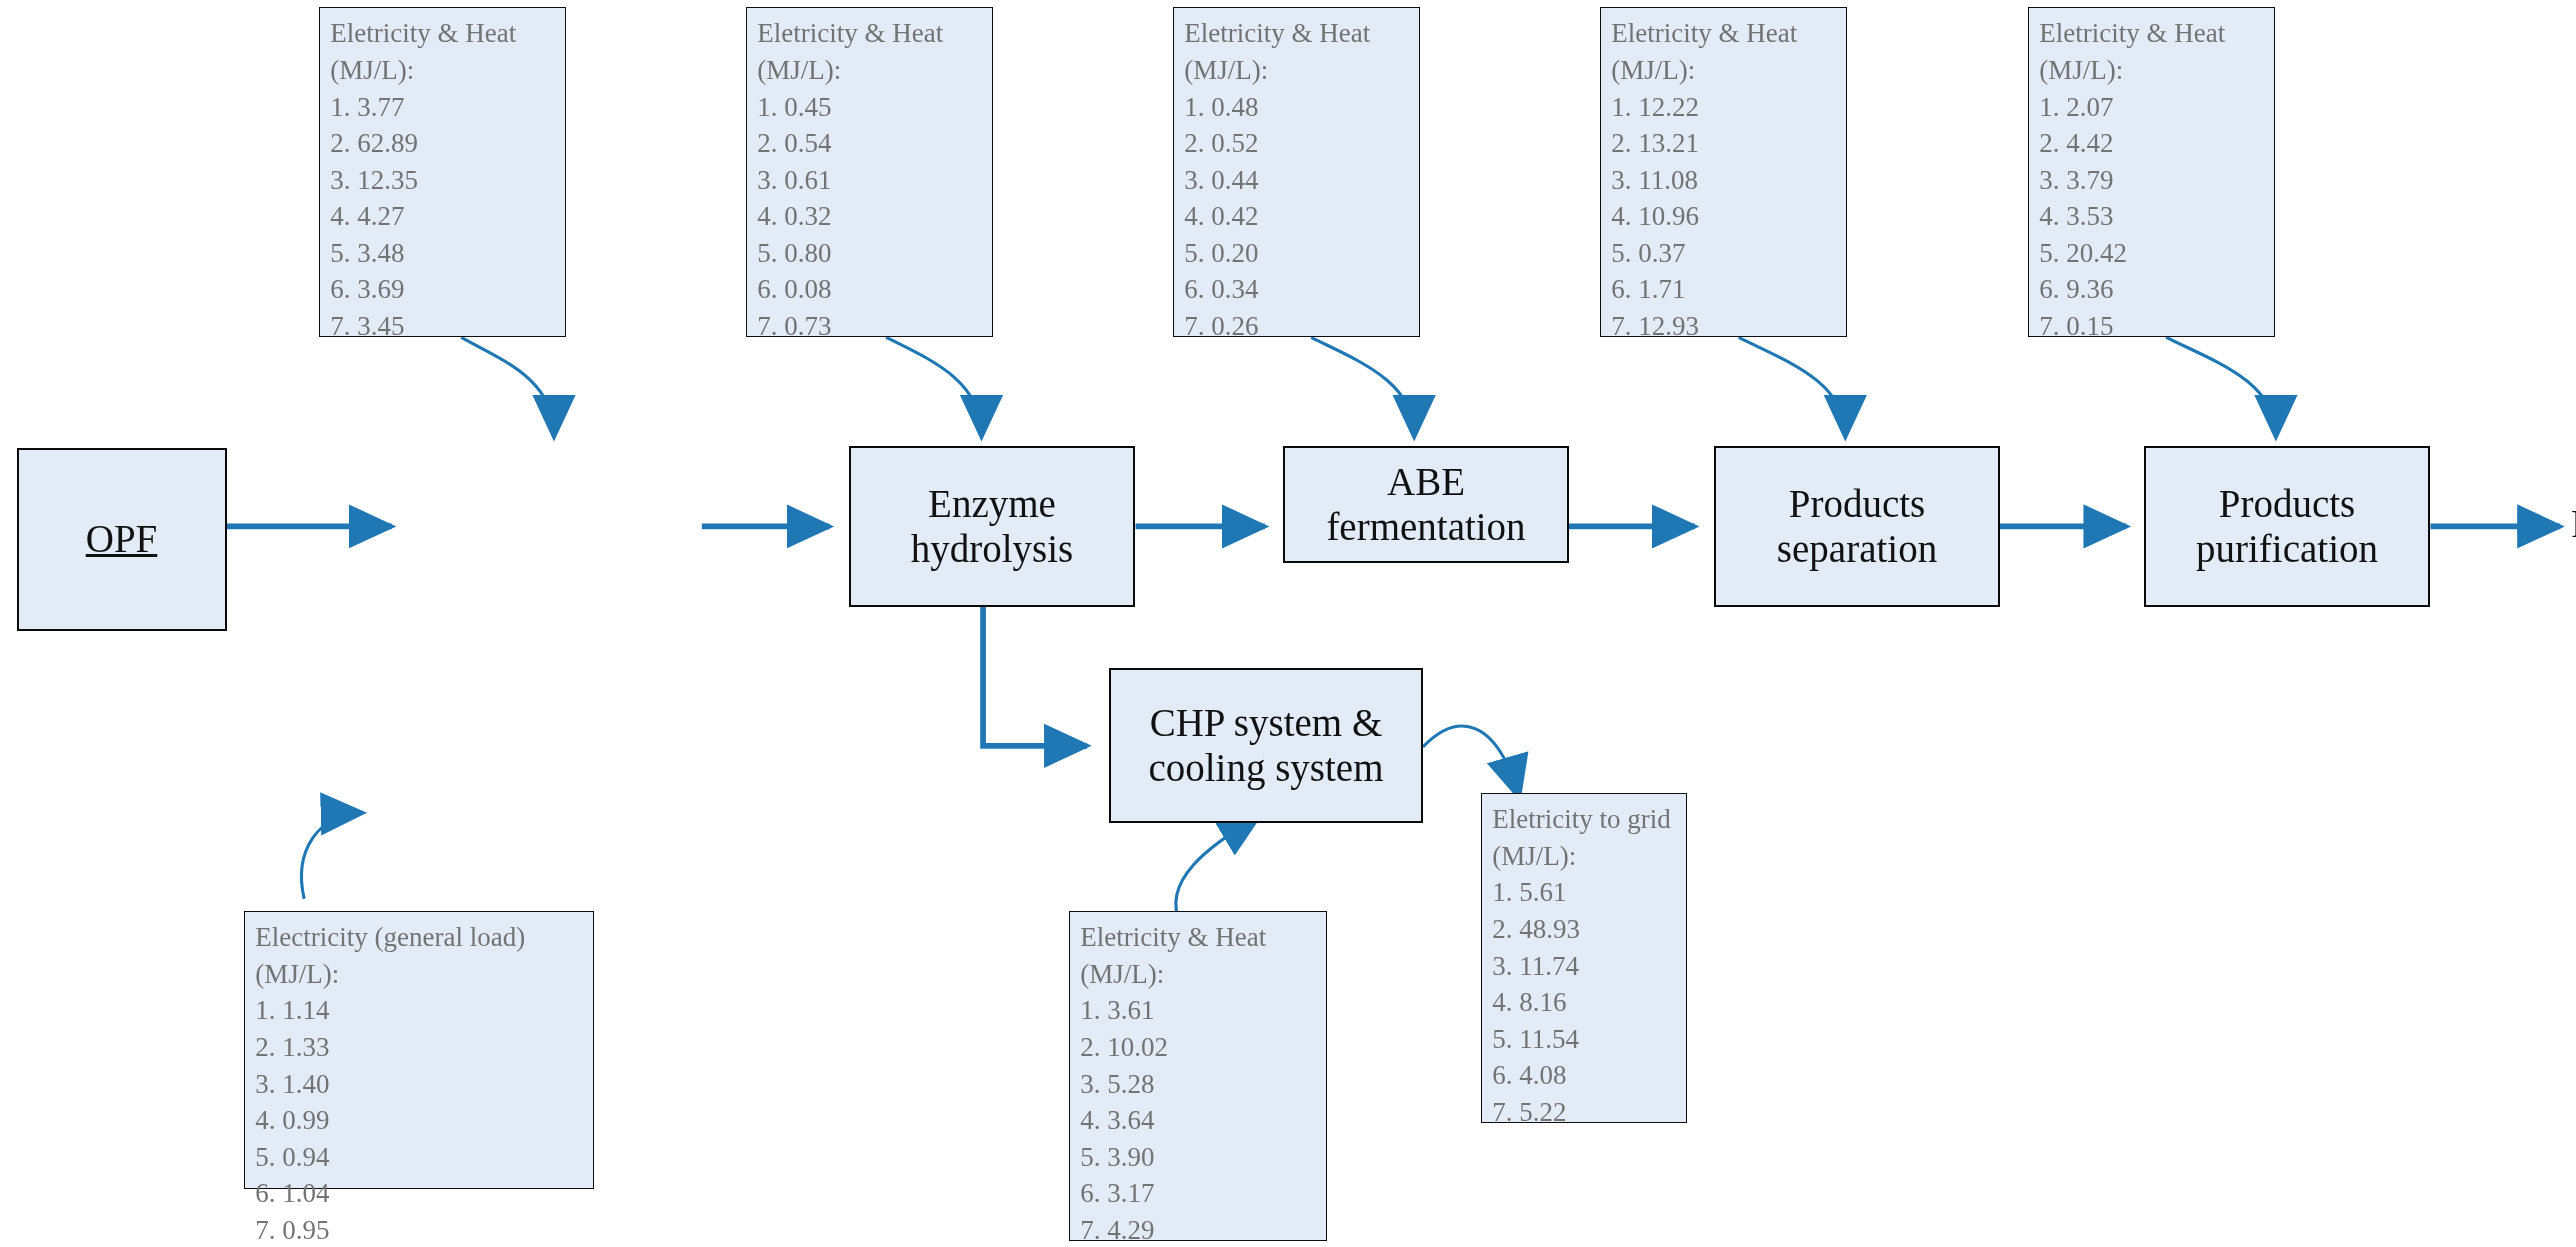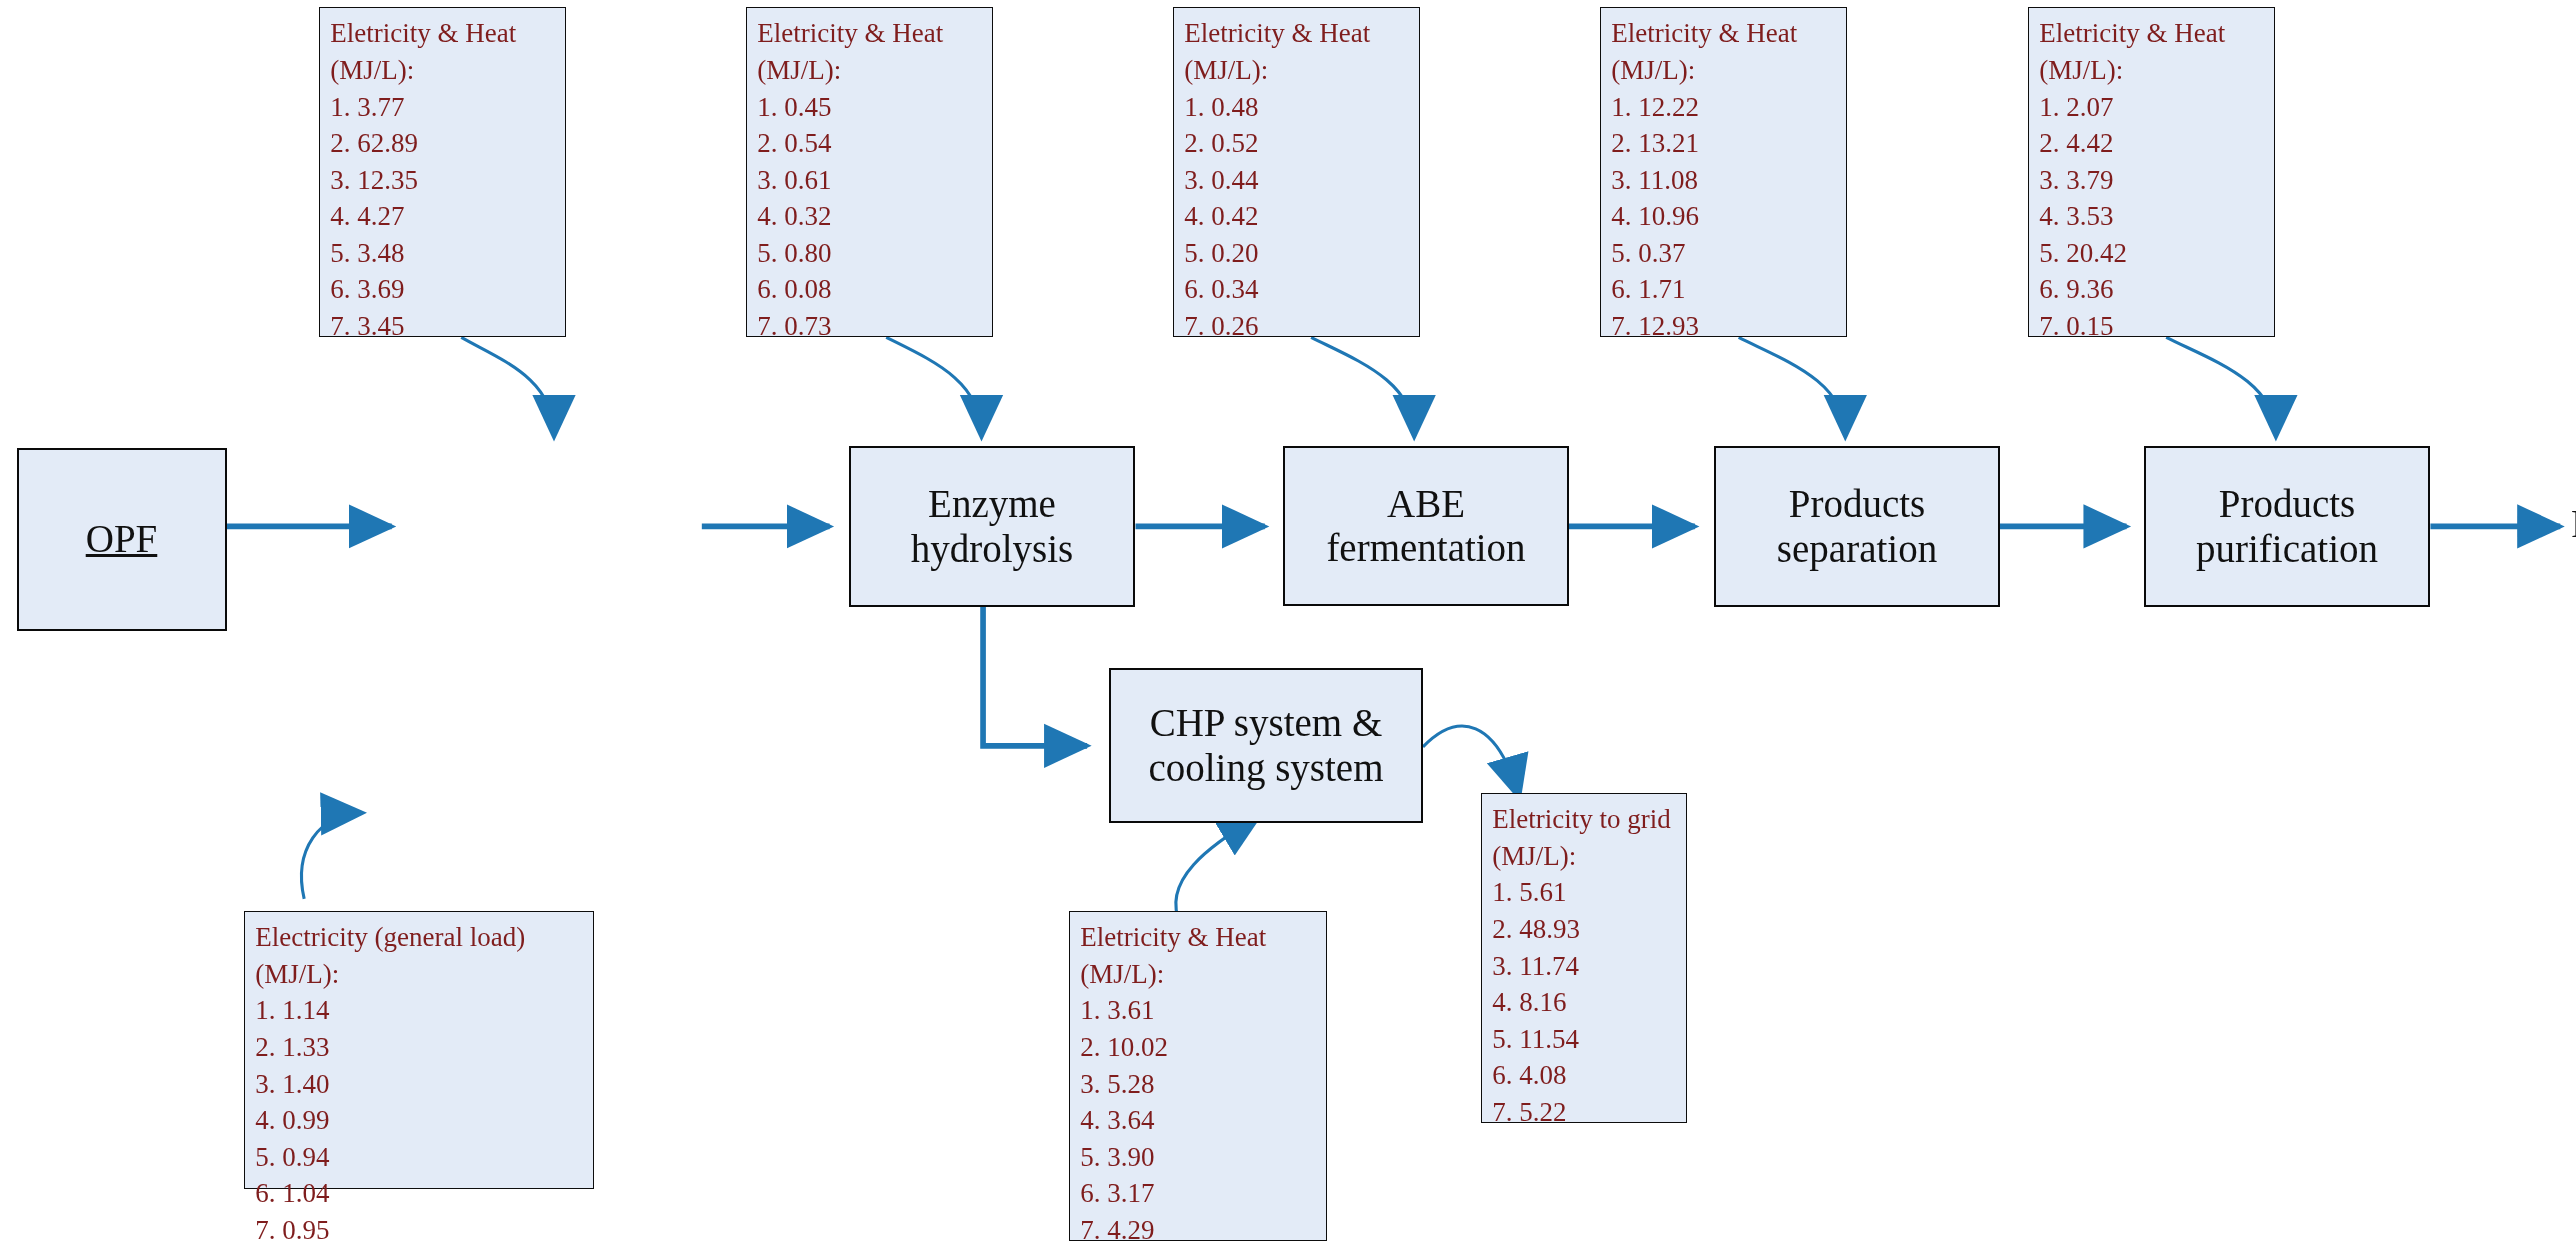--- a/index.html
+++ b/index.html
@@ -19,21 +19,21 @@
   }
   .proc-label{display:block;white-space:pre-line;}
   .note-box{
     position:absolute;
     background:#e3ebf7;
     border:1.5px solid #0d0d0d;
     box-sizing:border-box;
     padding:7.2px 9.3px 4.1px 10.3px;
     font-size:27px;
     line-height:1.355;
-    color:#7f1d1d;
+    color:#737373;
   }
   .note-title{display:block;white-space:pre-line;}
   .note-line{display:block;}
   .free-label{
     position:absolute;
     font-size:39px;
     color:#111;
     white-space:nowrap;
   }
 </style>
@@ -176,21 +176,21 @@
   <div class="proc-box" style="left:16.5px;top:448px;width:210px;height:183px;text-decoration:underline;">
     <span class="proc-label">OPF</span>
   </div>
 
 
   <div class="proc-box" style="left:849px;top:446px;width:286px;height:161px;">
     <span class="proc-label">Enzyme
 hydrolysis</span>
   </div>
 
-  <div class="proc-box" style="left:1283px;top:446px;width:286px;height:160px;">
+  <div class="proc-box" style="left:1283px;top:446px;width:286px;height:117px;">
     <span class="proc-label">ABE
 fermentation</span>
   </div>
 
   <div class="proc-box" style="left:1714px;top:446px;width:286px;height:161px;">
     <span class="proc-label">Products
 separation</span>
   </div>
 
   <div class="proc-box" style="left:2144px;top:446px;width:286px;height:161px;">

